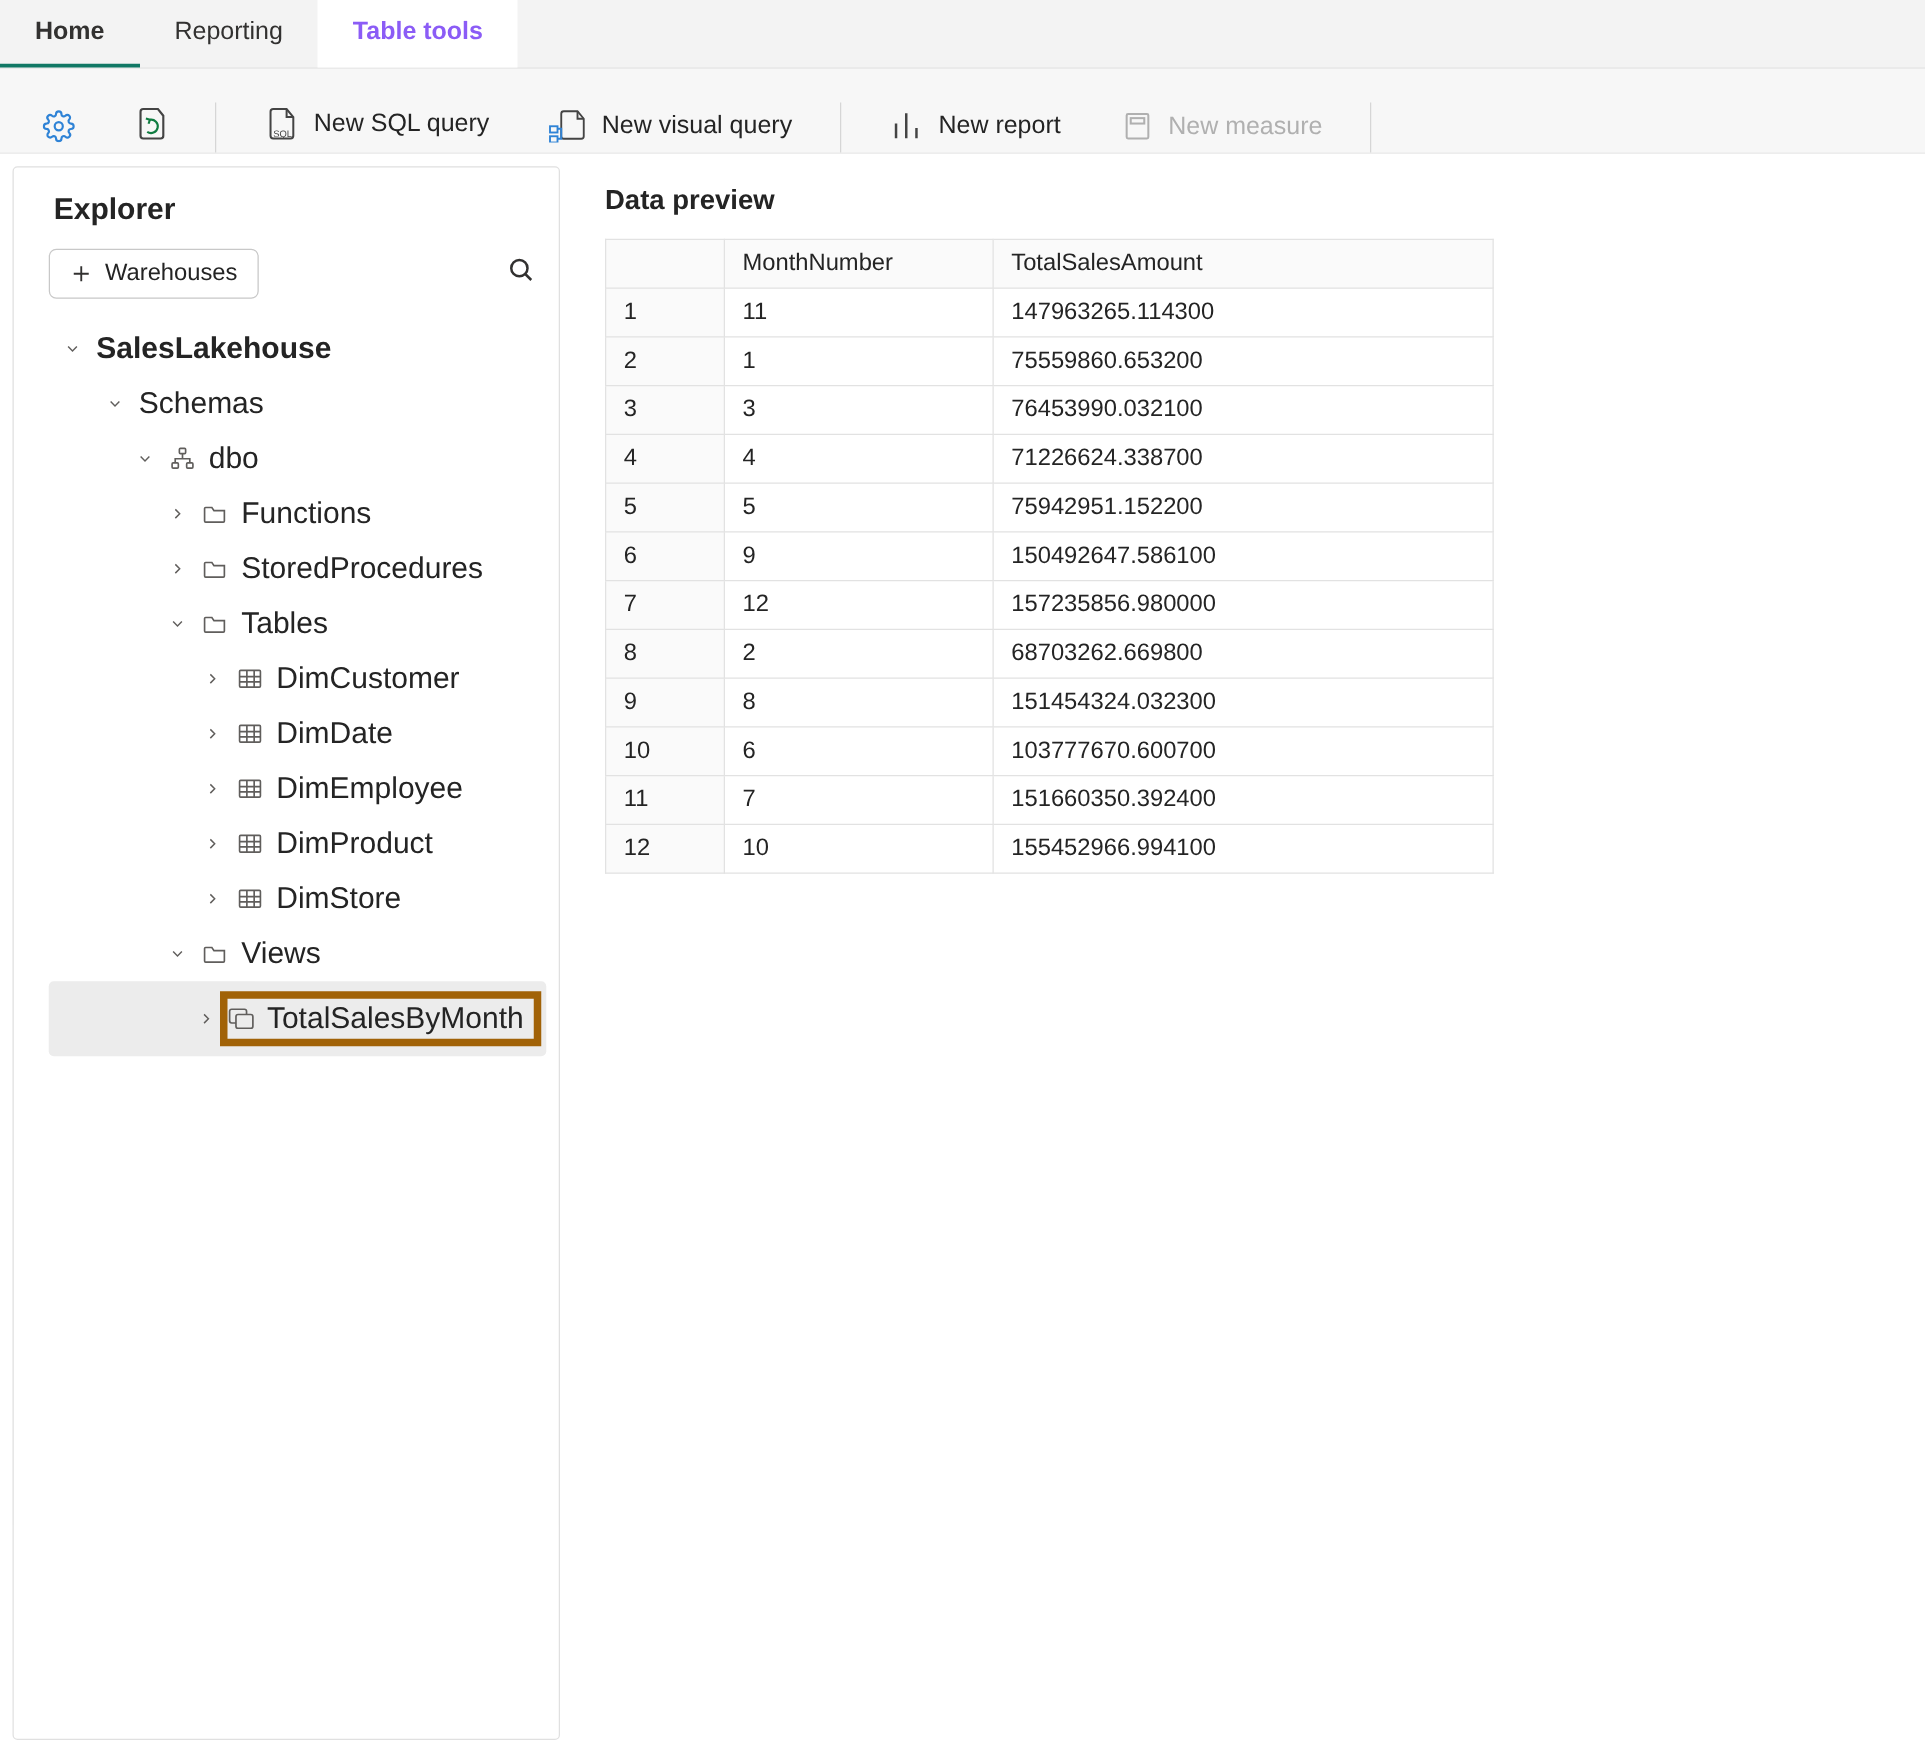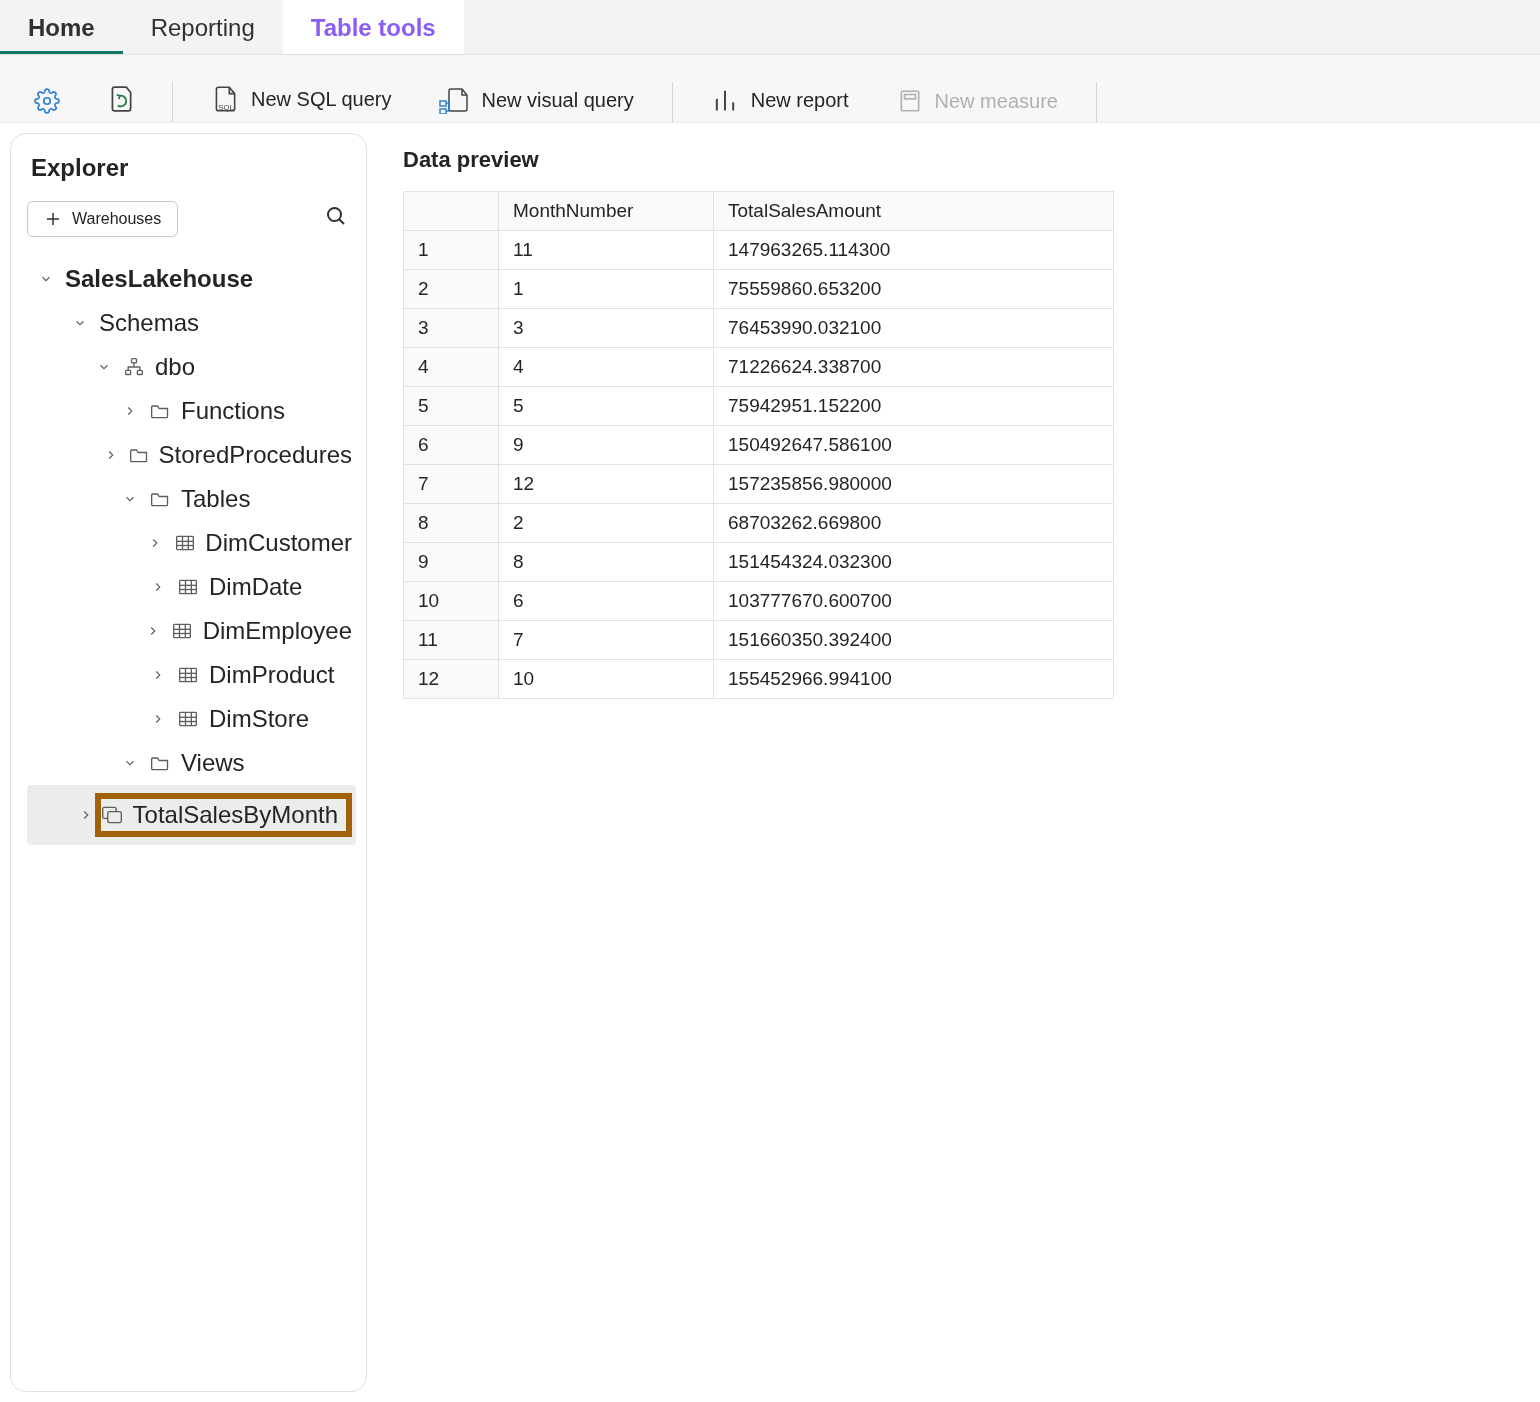--- a/index.html
+++ b/index.html
@@ -14,21 +14,21 @@
   }
   
   .ribbon-tabs {
     display: flex;
     background: #f3f3f3;
     border-bottom: 1px solid #e1e1e1;
     height: 55px;
   }
   .ribbon-tab {
     padding: 14px 28px 12px 28px;
-    font-size: 24px;
+    font-size: 20px;
     color: #323130;
     cursor: pointer;
     border-bottom: 3px solid transparent;
   }
   .ribbon-tab.active-home {
     font-weight: 600;
     border-bottom-color: #117865;
     background: #f3f3f3;
   }
   .ribbon-tab.active {
@@ -63,46 +63,46 @@
     height: 40px;
     background: #d6d6d6;
     margin: 0 8px;
   }
   
   .work {
     display: flex;
     height: calc(100% - 55px - 68px);
   }
   .explorer {
-    width: 357px;
+    width: 438px;
     border: 1px solid #e0e0e0;
-    border-radius: 16px;
+    border-radius: 4px;
     margin: 10px 0 10px 10px;
-    padding: 20px 10px 10px 16px;
+    padding: 20px 10px 10px 28px;
     overflow: auto;
   }
   .explorer h2 {
     font-size: 24px;
     font-weight: 600;
     margin-bottom: 16px;
     padding-left: 4px;
   }
   .explorer-top {
     display: flex;
     align-items: center;
     margin-bottom: 18px;
   }
   .wh-btn {
     display: inline-flex;
     align-items: center;
     gap: 10px;
     border: 1px solid #c8c8c8;
     border-radius: 6px;
     padding: 8px 16px;
-    font-size: 16px;
+    font-size: 19px;
     cursor: pointer;
     background: #fff;
   }
   .search-btn {
     margin-left: auto;
     padding: 6px 8px;
     cursor: pointer;
   }
   
   .tree { font-size: 24px; }

